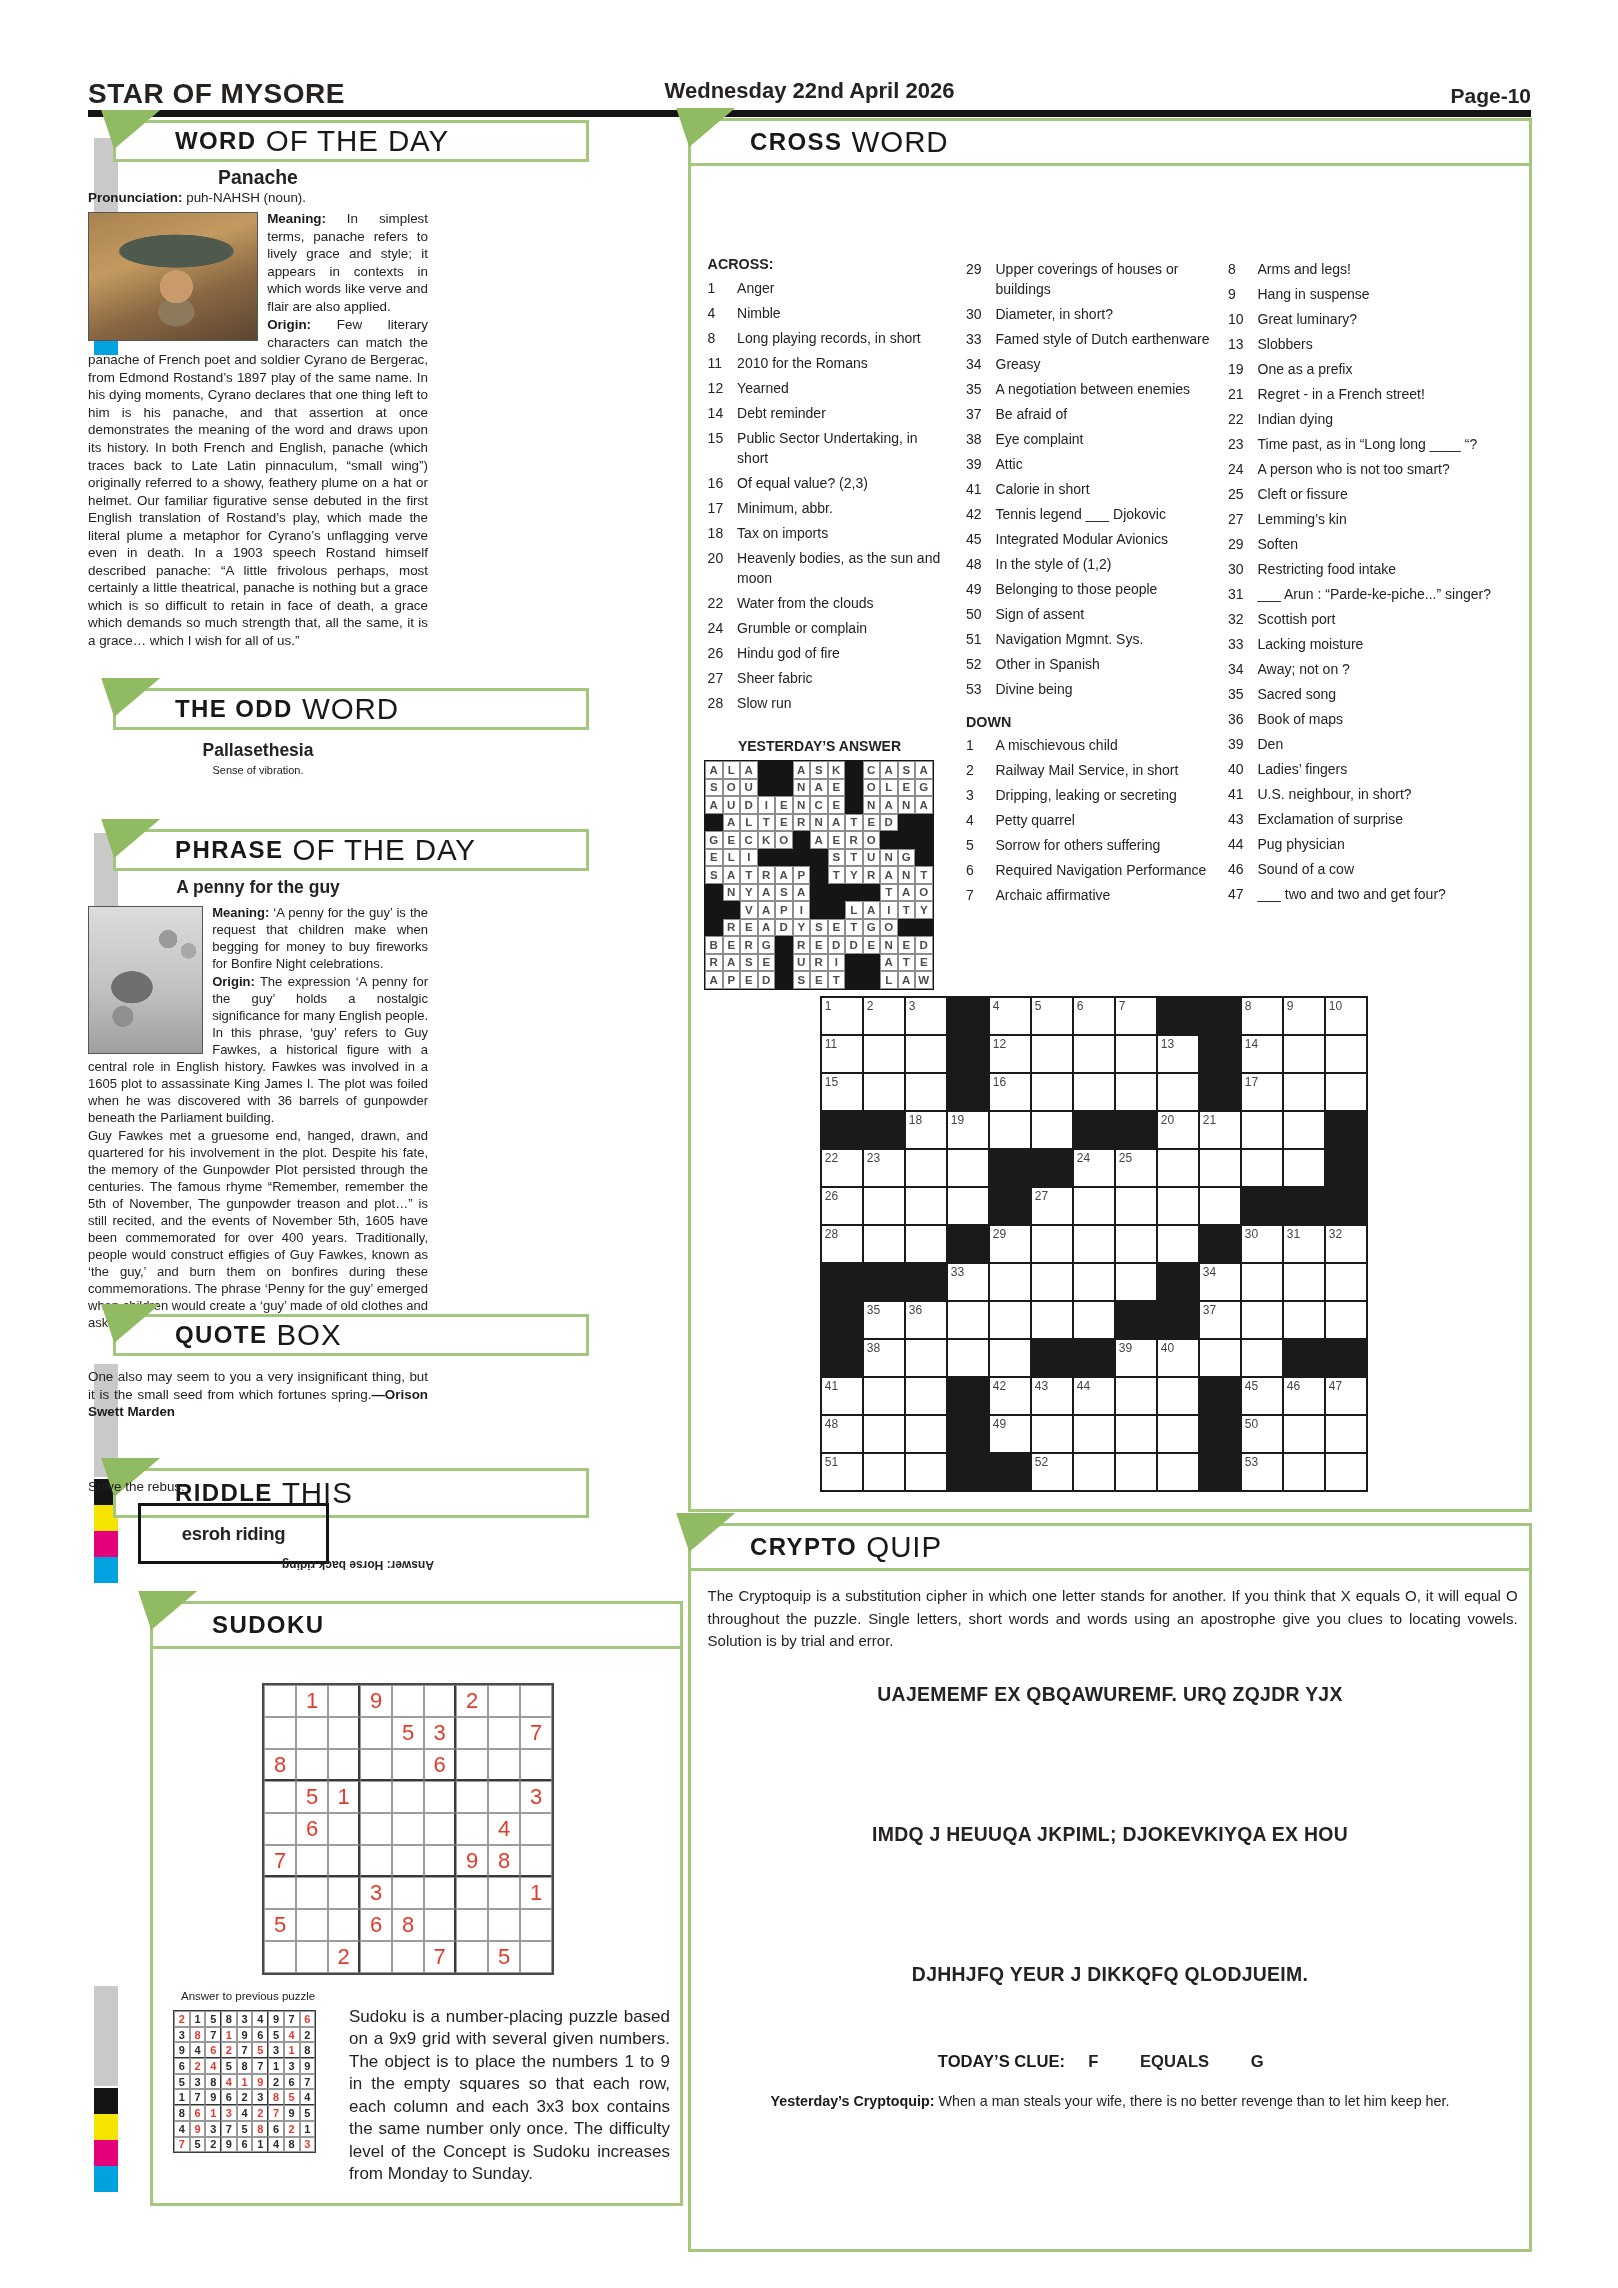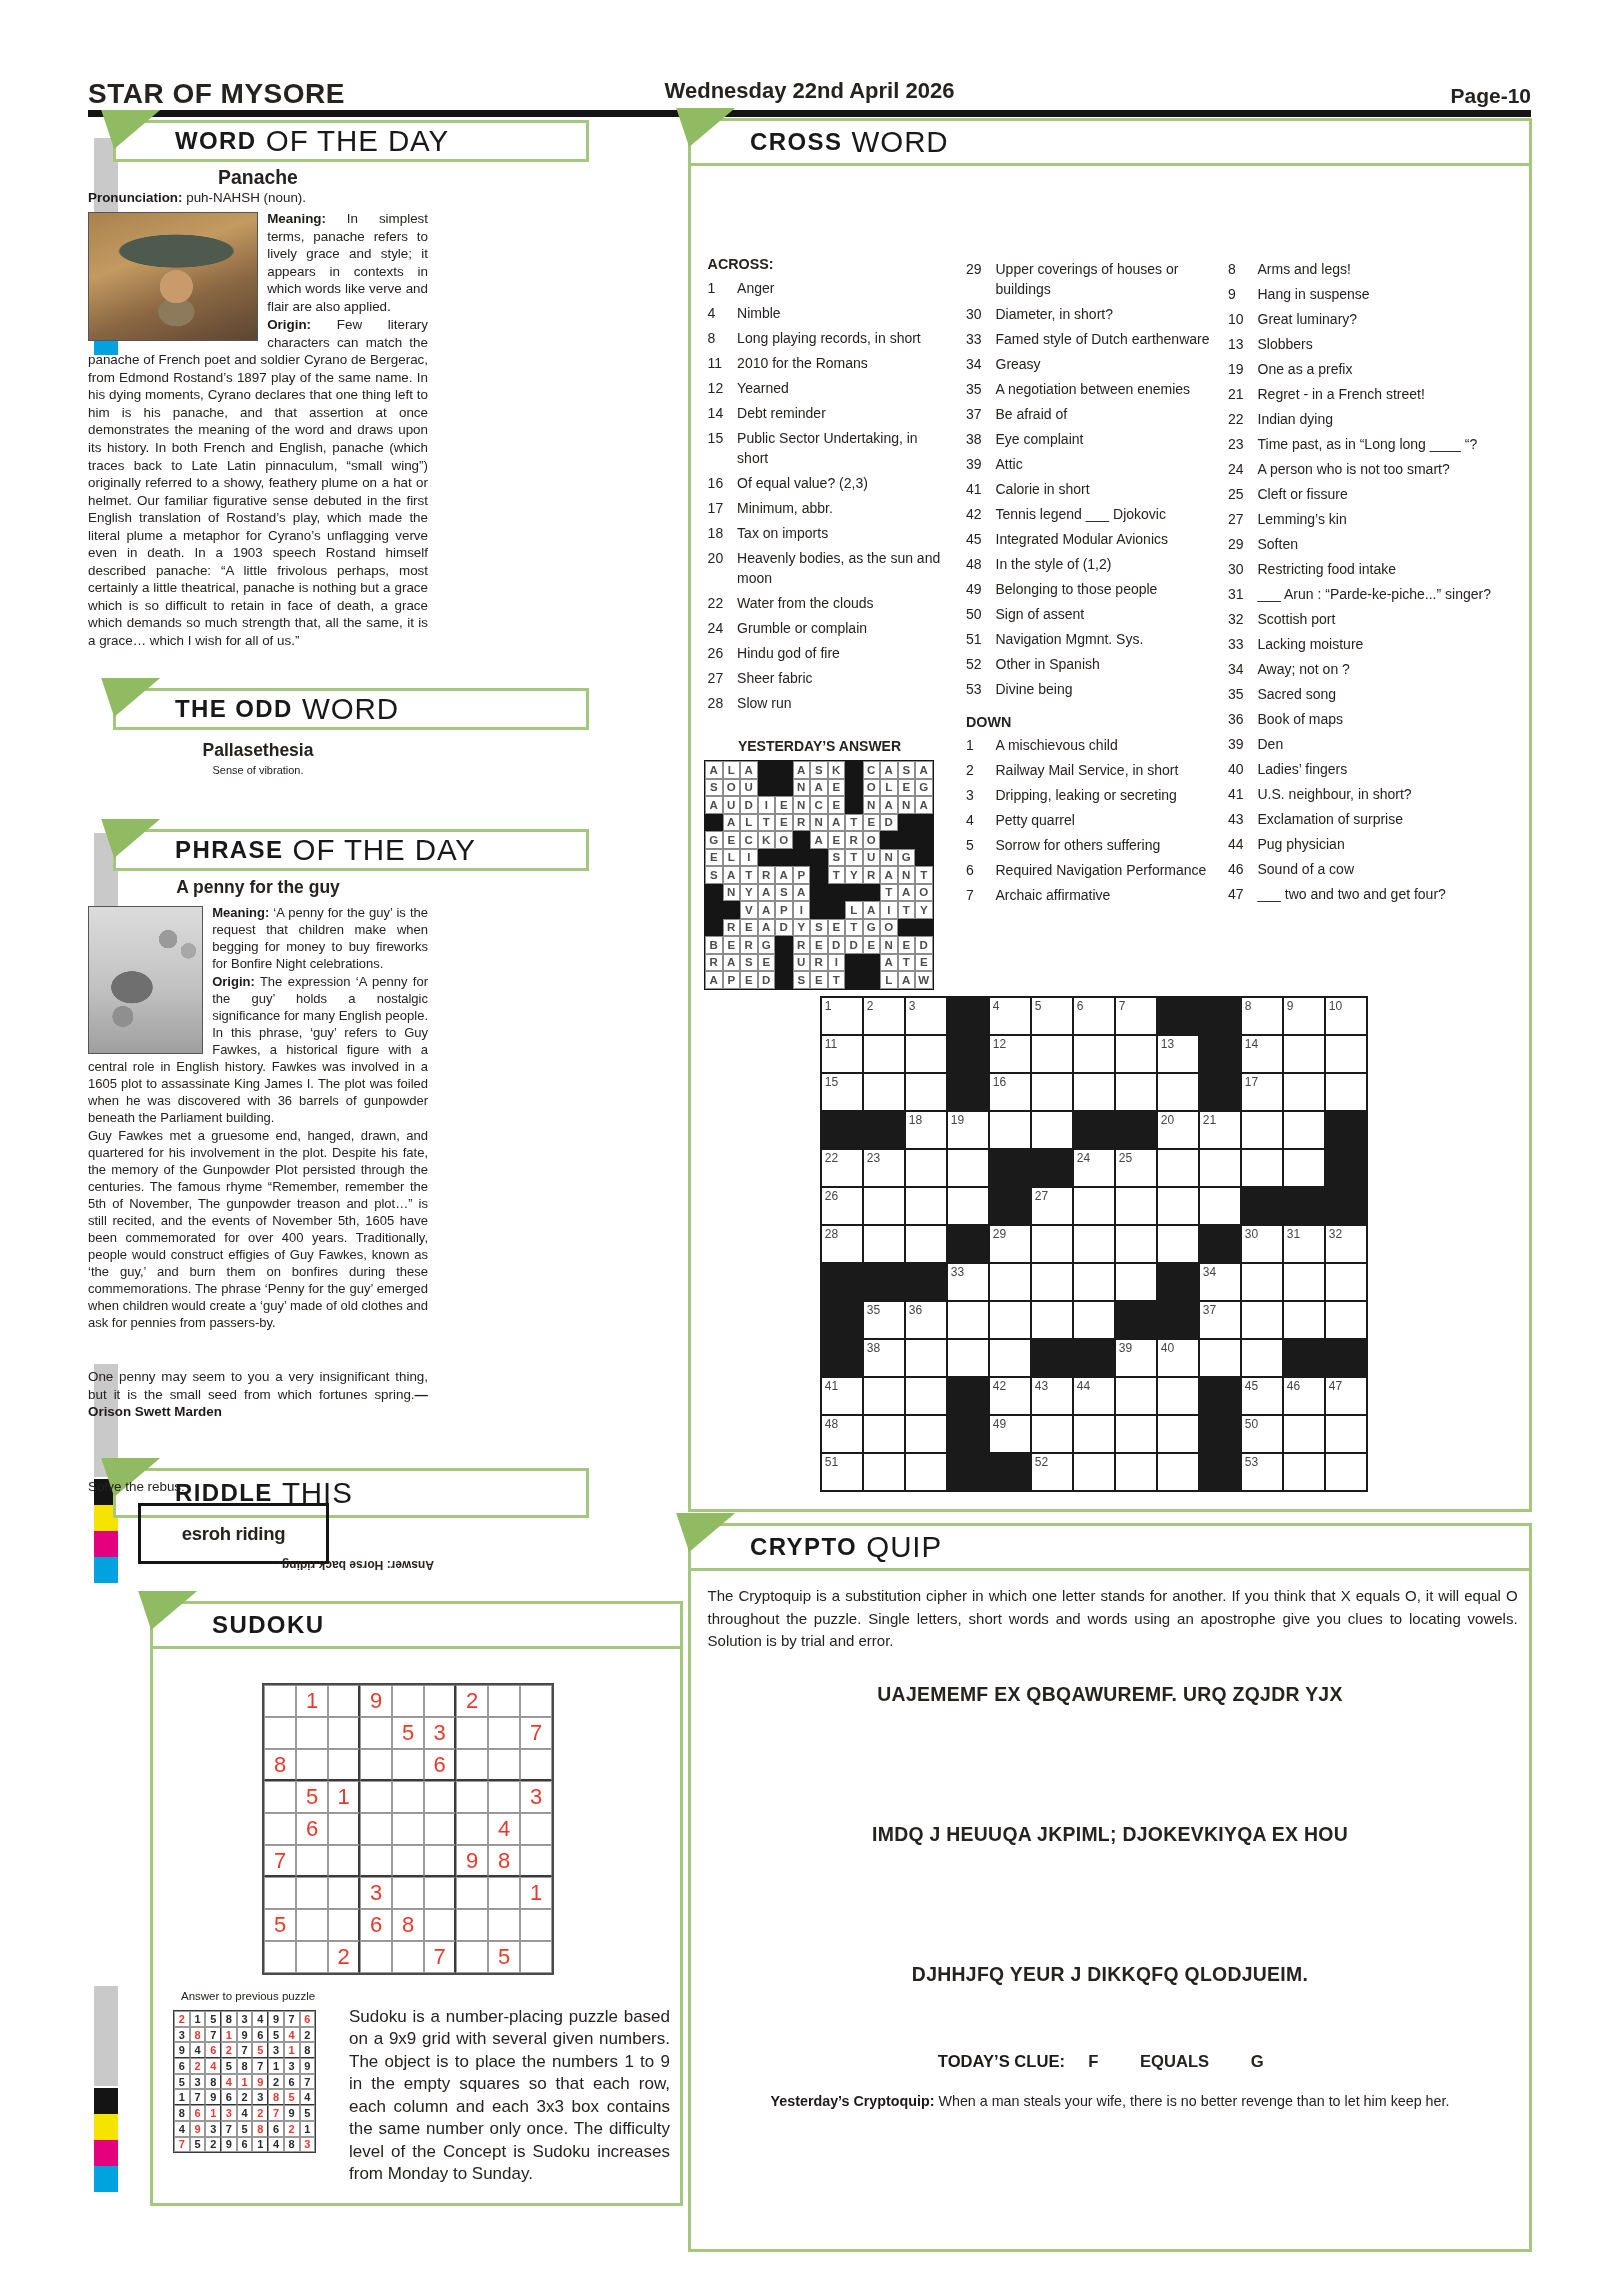--- a/index.html
+++ b/index.html
@@ -158,22 +158,26 @@
     <span class="ht-l">OF THE DAY</span>
   </div>
   <div class="centerline" style="top:877px;font-weight:bold;font-size:17.5px">A penny for the guy</div>
   <div class="body-par" style="top:904px;font-size:13px">
     <div class="photo pphoto"></div>
     <p><b>Meaning:</b> <span>‘A penny for the guy’ is the request that children make when begging for money to buy fireworks for Bonfire Night celebrations.</span></p>
     <p><b>Origin:</b> <span>The expression ‘A penny for the guy’ holds a nostalgic significance for many English people. In this phrase, ‘guy’ refers to Guy Fawkes, a historical figure with a central role in English history. Fawkes was involved in a 1605 plot to assassinate King James I. The plot was foiled when he was discovered with 36 barrels of gunpowder beneath the Parliament building.</span></p>
     <p><span>Guy Fawkes met a gruesome end, hanged, drawn, and quartered for his involvement in the plot. Despite his fate, the memory of the Gunpowder Plot persisted through the centuries. The famous rhyme “Remember, remember the 5th of November, The gunpowder treason and plot…” is still recited, and the events of November 5th, 1605 have been commemorated for over 400 years. Traditionally, people would construct effigies of Guy Fawkes, known as ‘the guy,’ and burn them on bonfires during these commemorations. The phrase ‘Penny for the guy’ emerged when children would create a ‘guy’ made of old clothes and ask for pennies from passers-by.</span></p>
   </div>
 
+  <div class="hbox fold" style="left:113px;top:1314px;width:476px;height:42px">
+    <span class="ht-b">QUOTE</span>
+    <span class="ht-l">BOX</span>
+  </div>
   <div class="body-par" style="top:1368px">
-    <span>One penny may seem to you a very insignificant thing, but it is the small seed from which fortunes spring.</span><b>—Orison Swett Marden</b>
+    <span>One also may seem to you a very insignificant thing, but it is the small seed from which fortunes spring.</span><b>—Orison Swett Marden</b>
   </div>
 
   <div class="hbox fold" style="left:113px;top:1468px;width:476px;height:50px">
     <span class="ht-b">RIDDLE</span>
     <span class="ht-l">THIS</span>
   </div>
   <div style="position:absolute;left:88px;top:1479px;font-size:13.4px">Solve the rebus:</div>
   <div class="rebus">esroh riding</div>
   <div class="rebus-ans">Answer: Horse back riding.</div>
 

